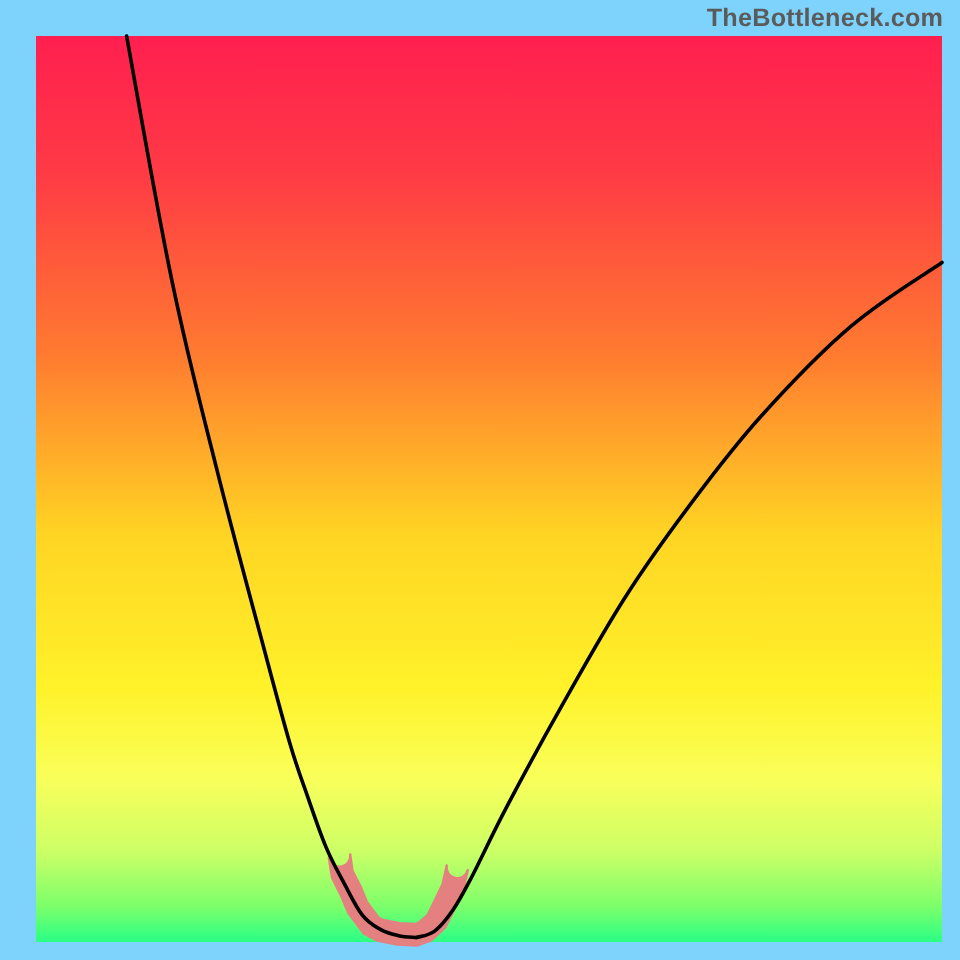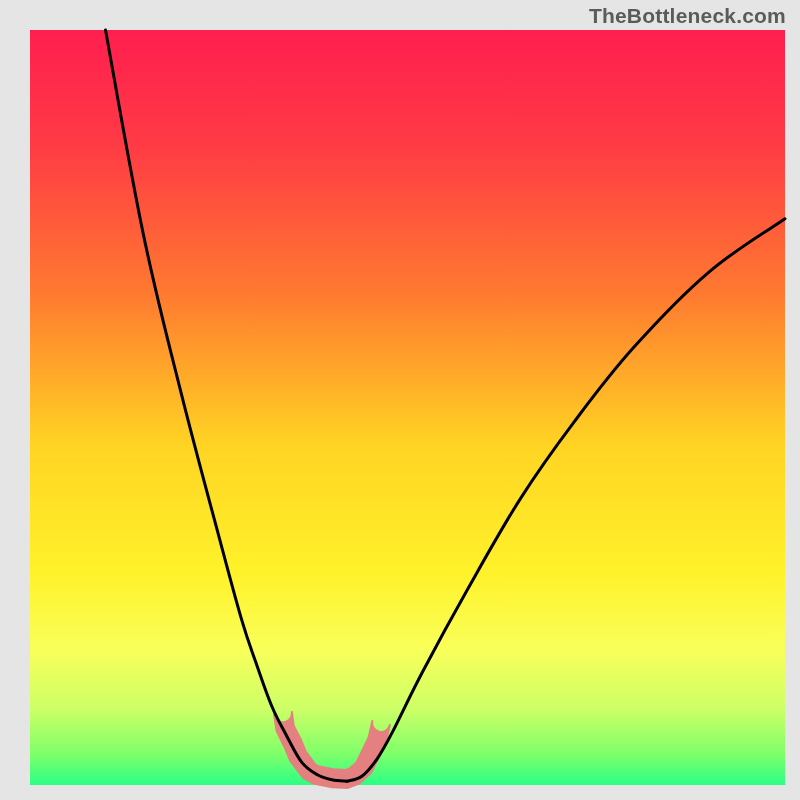--- a/index.html
+++ b/index.html
@@ -8,21 +8,21 @@
     width: 800px;
     height: 800px;
     background: #000;
     overflow: hidden;
     font-family: Arial, Helvetica, sans-serif;
   }
   .stage {
     position: relative;
     width: 800px;
     height: 800px;
-    background: #e5e5e5;
+    background: #7dd3fc;
   }
   .watermark {
     position: absolute;
     top: 4px;
     right: 14px;
     color: #5b5b5b;
     font-size: 21px;
     font-weight: 600;
     letter-spacing: 0.2px;
     z-index: 10;

